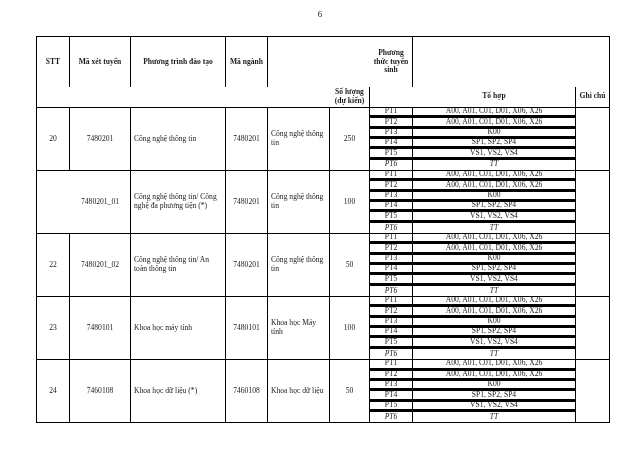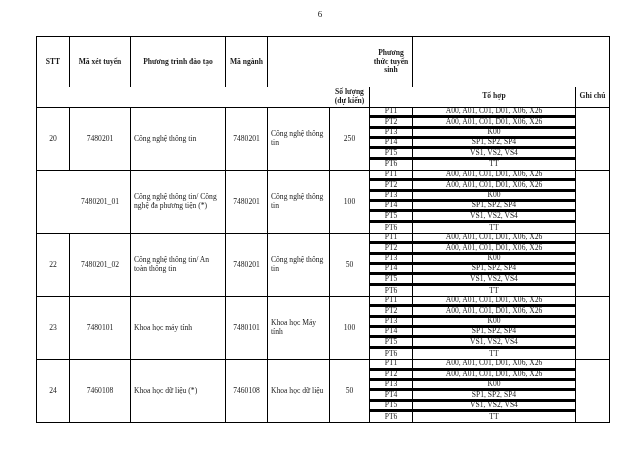--- a/index.html
+++ b/index.html
@@ -30,21 +30,21 @@
     font-size:7.6px;line-height:1.15;overflow:hidden;
   }
   .bR{border-right:1px solid #000;}
   .ctr{justify-content:center;text-align:center;}
   .lft{padding:0 3px;text-align:left;}
   .m{grid-row:1/7;}
   .c1{grid-column:1}.c2{grid-column:2}.c3{grid-column:3}.c4{grid-column:4}
   .c5{grid-column:5}.c6{grid-column:6}.c7{grid-column:7}.c8{grid-column:8}.c9{grid-column:9}
   .sub{border-bottom:3px solid #000000;}
   .r1{grid-row:1}.r2{grid-row:2}.r3{grid-row:3}.r4{grid-row:4}.r5{grid-row:5}
-  .r6{grid-row:6;border-bottom:none;}
+  .r6{grid-row:6;border-bottom:none;font-style:italic;}
 </style>
 </head>
 <body>
 
 <div class="page">
   <div class="pagenum">6</div>
 
   <div class="tbl">
 
     <div class="g hdr">

